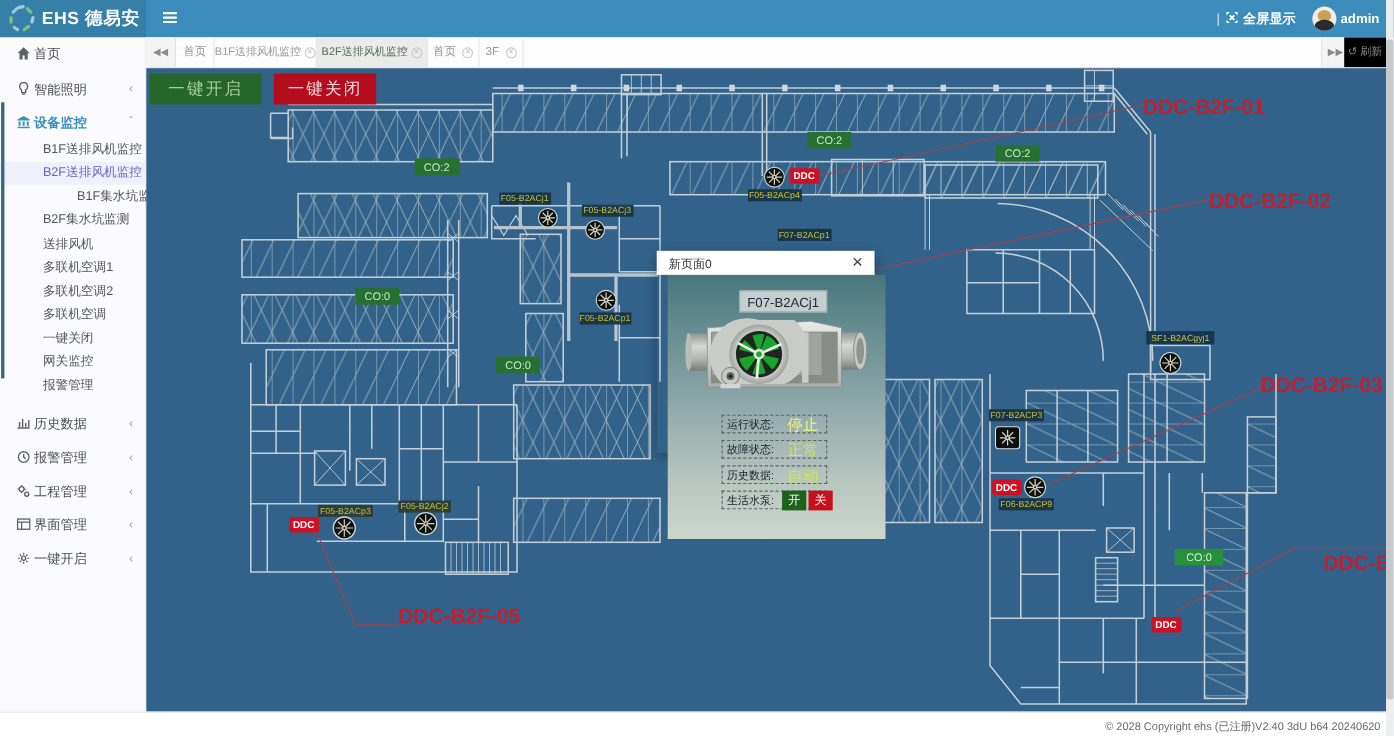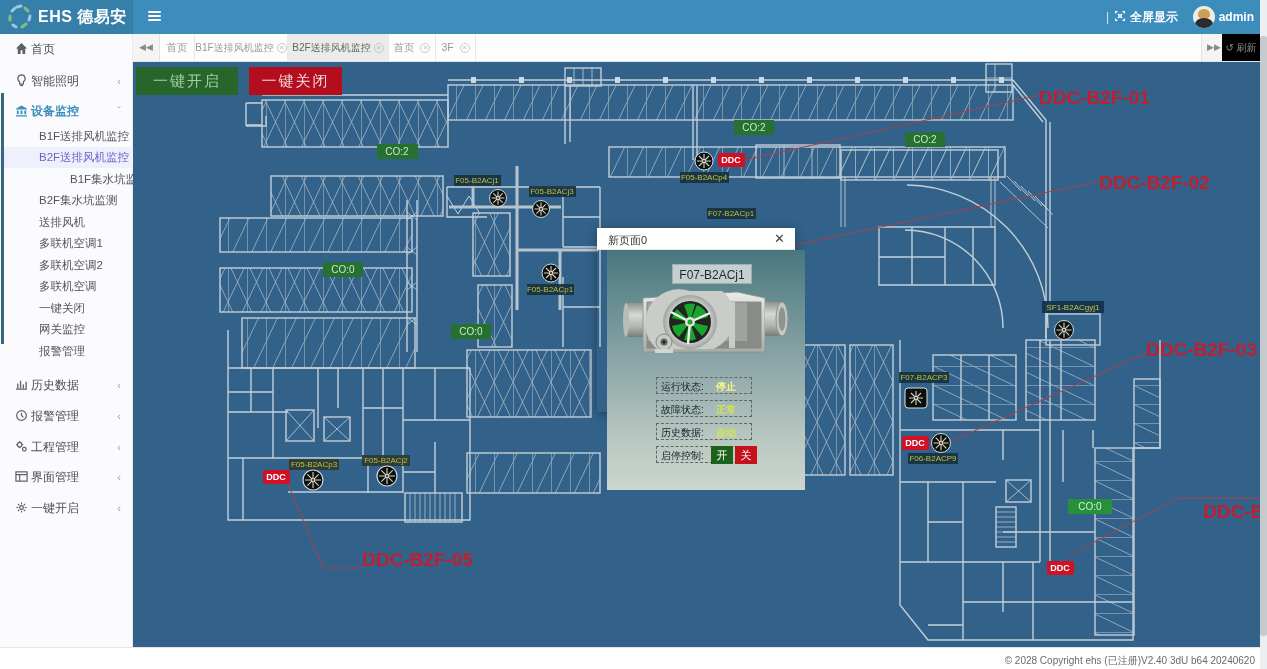--- a/index.html
+++ b/index.html
@@ -34,21 +34,21 @@
 #sbar{position:absolute;right:0;top:0;width:7px;height:669px;background:#eceef0;z-index:50;}
 #sthumb{position:absolute;right:0px;top:36px;width:7px;height:600px;background:#c6cacd;border-radius:3px;}
 #modal{position:absolute;left:597px;top:228px;width:198px;height:184px;z-index:30;box-shadow:0 2px 10px rgba(0,0,0,.35);}
 #mtitle{position:absolute;left:0;top:0;width:198px;height:22px;background:#fff;border-bottom:1px solid #e8e8e8;}
 #mtitle .t{position:absolute;left:11px;top:5px;font-size:11px;color:#333;}
 #mtitle .x{position:absolute;right:10px;top:3px;font-size:13px;color:#444;}
 #mbody{position:absolute;left:10px;top:22px;width:198px;height:240px;background:linear-gradient(180deg,#49767e 0%,#5c868b 14%,#7f9da0 38%,#9fb4b2 60%,#bac8c2 80%,#ccd6cc 100%);}
 #mtag{position:absolute;left:65px;top:14px;width:80px;height:20px;background:#c6cfcf;border:1px solid #9fadad;color:#1c2a33;font-size:12px;text-align:center;line-height:20px;}
 .srow{position:absolute;left:49px;width:96px;height:17px;border:1px dashed #5c6a66;font-size:10px;line-height:17px;color:#13202a;}
 .srow .lb{position:absolute;left:4px;top:0;}
-.srow .vl{position:absolute;left:59px;top:0;font-size:10px;font-weight:bold;}
+.srow .vl{position:absolute;left:59px;top:0;font-size:14px;}
 .sbtn{position:absolute;top:-1px;width:22px;height:18px;color:#fff;font-size:11px;text-align:center;line-height:18px;}
 </style>
 </head>
 <body>
 
 <div id="header"></div>
 
 <div id="logo">
   <svg style="position:absolute;left:7px;top:4px" width="26" height="26" viewBox="0 0 26 26">
   <g stroke-linecap="round" fill="none">
@@ -710,21 +710,21 @@
         <span class="lb">故障状态:</span>
         <span class="vl" style="color:#d3e64d;">正常</span>
       </div>
 
   <div class="srow" style="top:173px;">
         <span class="lb">历史数据:</span>
         <span class="vl" style="color:#cfe459;">自动</span>
       </div>
 
   <div class="srow" style="top:196px;">
-        <span class="lb">启停控制:</span>
+        <span class="lb">生活水泵:</span>
    <div class="sbtn" style="left:54px;background:#1c611c;">开</div>
    <div class="sbtn" style="left:78px;background:#c5111c;">关</div>
   </div>
  </div>
 </div>
 
 <div id="footer">
     <div class="ftx">© 2028 Copyright ehs (已注册)V2.40 3dU b64 20240620</div>
   </div>
 

